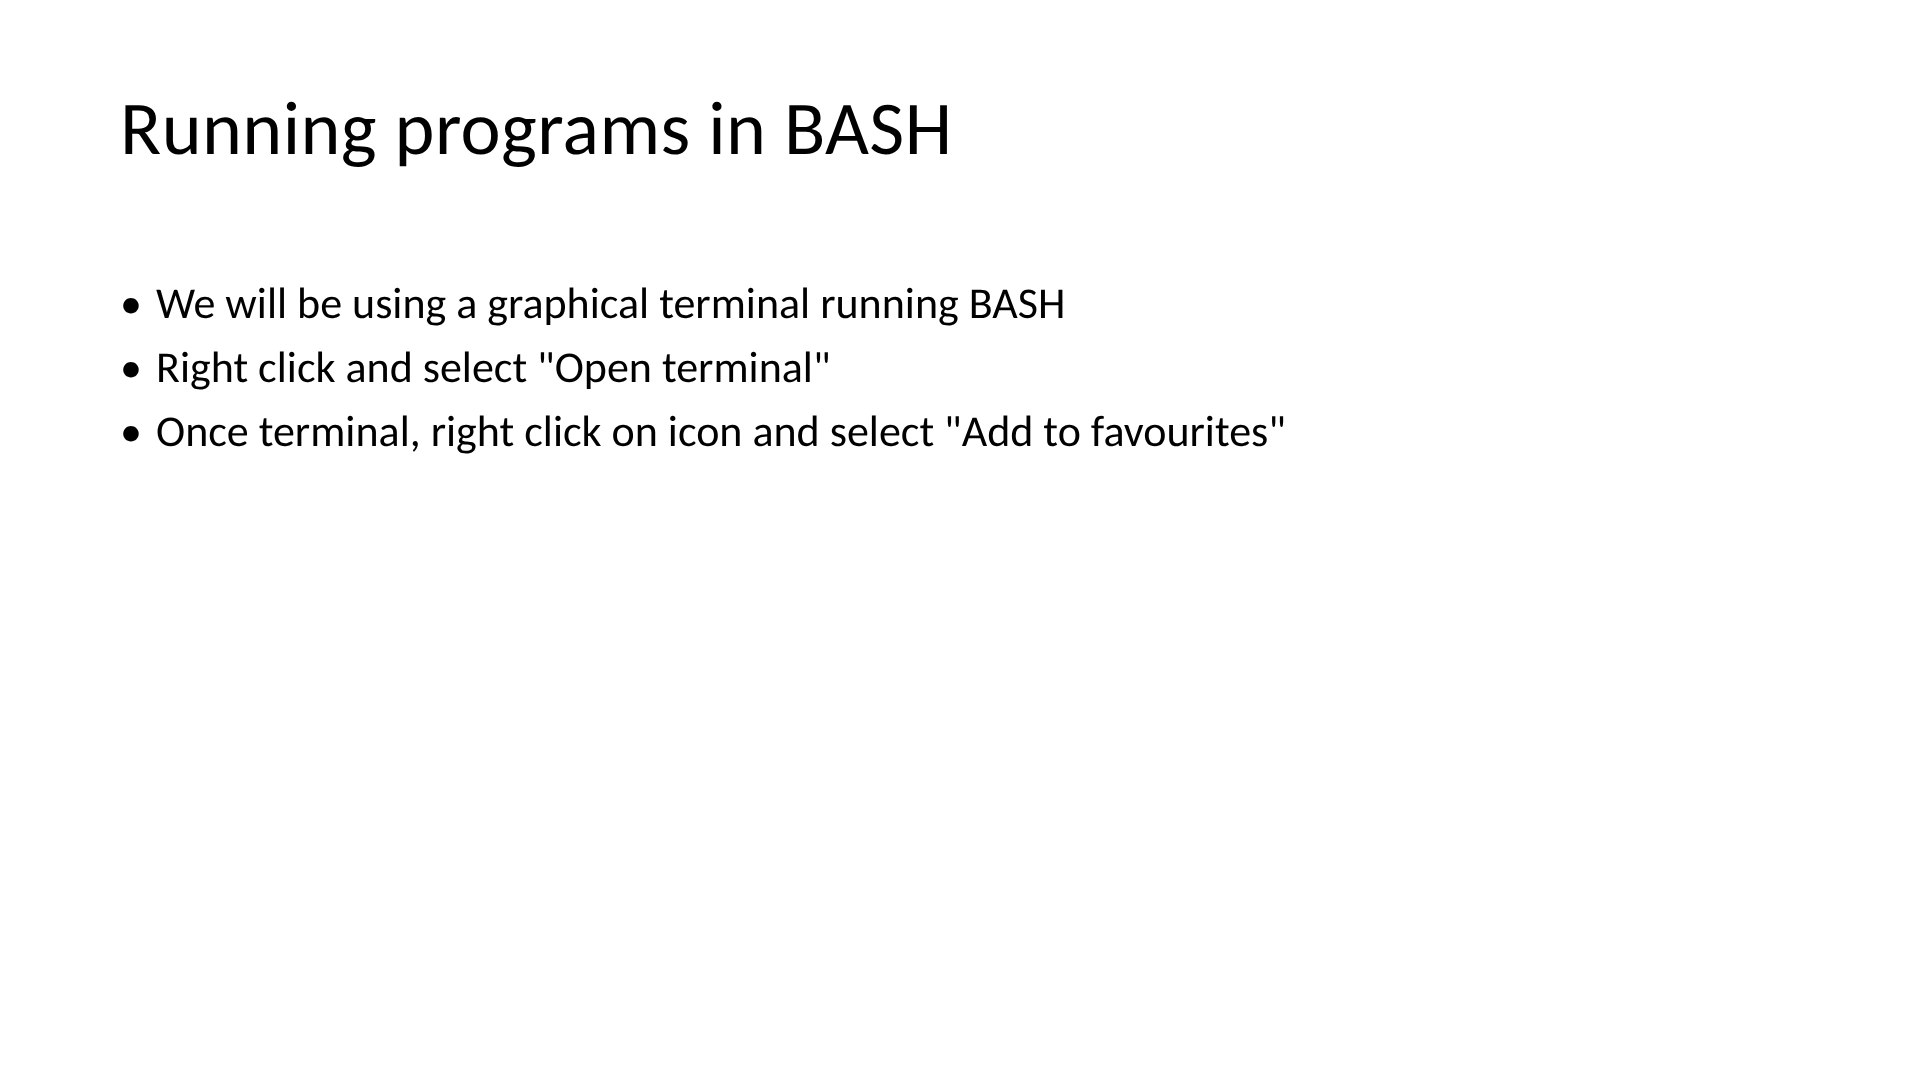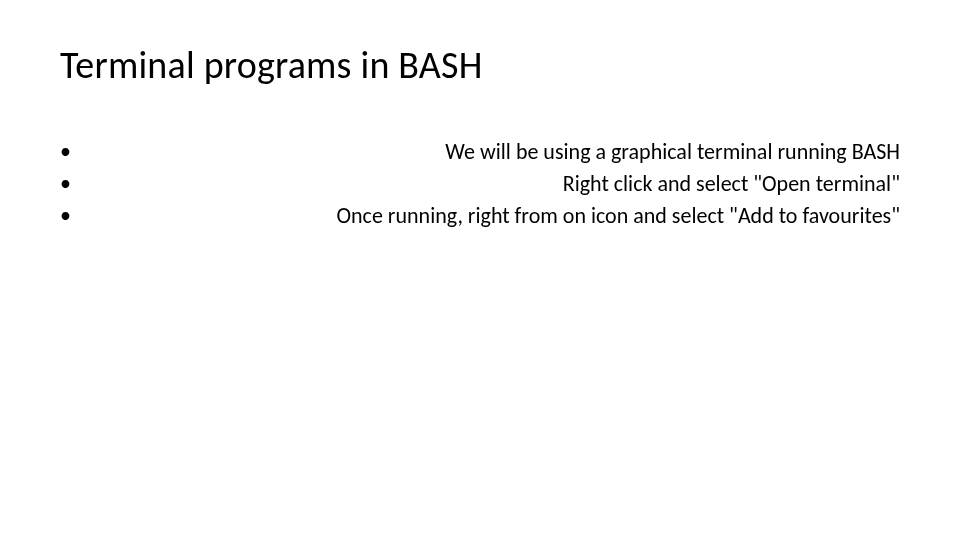--- a/index.html
+++ b/index.html
@@ -18,31 +18,30 @@
       margin-bottom: 48px;
     }
     .bullets {
       list-style: none;
       font-size: 22px;
       line-height: 1.45;
     }
     .bullets li {
       position: relative;
       padding-left: 18px;
-      text-align: right;
     }
     .bullets li::before {
       content: "•";
       position: absolute;
       left: 0;
       top: 0;
     }
   </style>
 </head>
 <body>
 
-<h1 class="title">Terminal programs in BASH</h1>
+<h1 class="title">Running programs in BASH</h1>
 
 <ul class="bullets">
   <li>We will be using a graphical terminal running BASH</li>
   <li>Right click and select "Open terminal"</li>
-  <li>Once running, right from on icon and select "Add to favourites"</li>
+  <li>Once terminal, right click on icon and select "Add to favourites"</li>
 </ul>
 
 </body></html>

